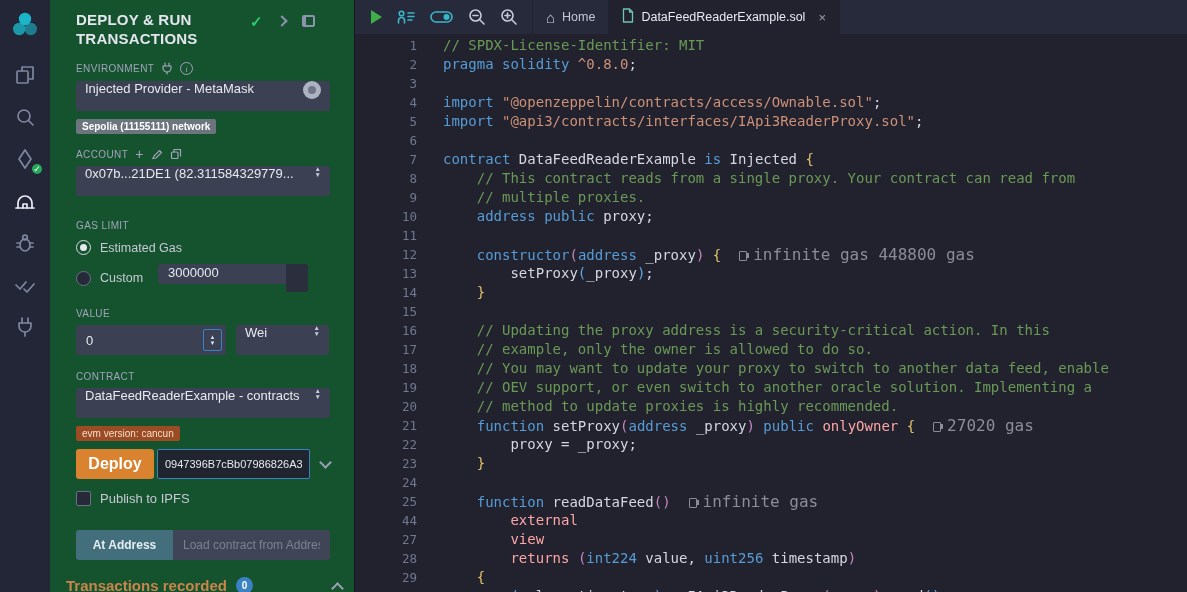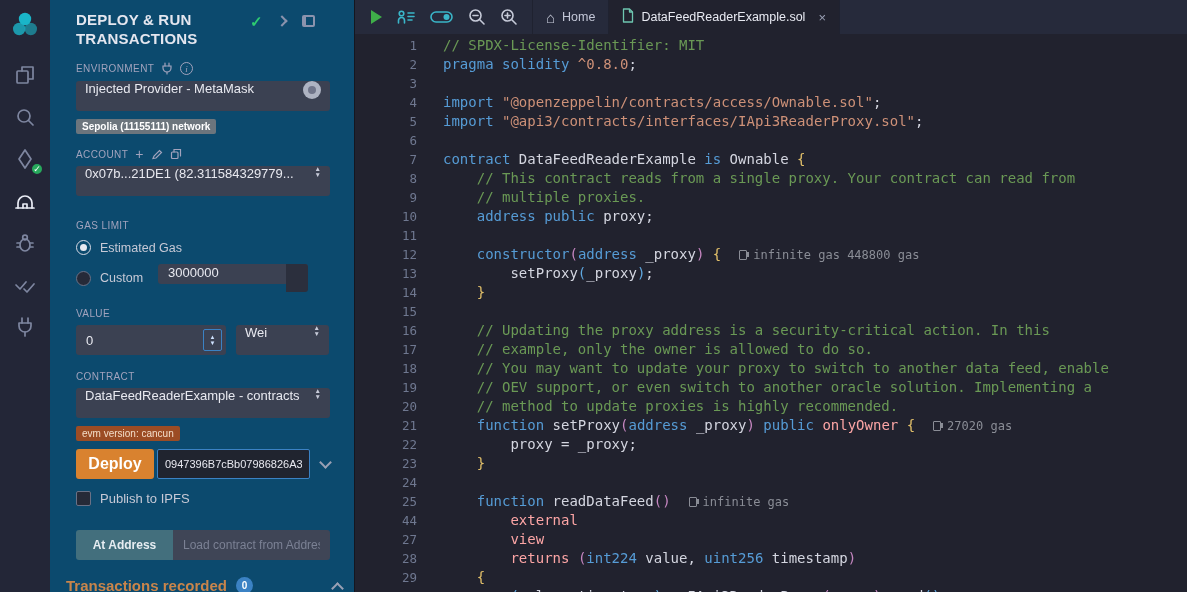--- a/index.html
+++ b/index.html
@@ -9,21 +9,21 @@
 
 
 .iconbar{width:50px;background:#232637;display:flex;flex-direction:column;align-items:center;padding-top:8px;flex:none}
 .logo{width:34px;height:34px;margin-bottom:20px;display:flex;align-items:center;justify-content:center;cursor:pointer}
 .ibtn{width:28px;height:26px;margin-bottom:16px;display:flex;align-items:center;justify-content:center;position:relative;cursor:pointer}
 .ibtn svg{stroke:#7e86a0;fill:none;stroke-width:1.7;stroke-linecap:round;stroke-linejoin:round}
 .ibtn.active svg{stroke:#e9ecf5}
 .okbadge{position:absolute;right:-5px;bottom:-4px;width:14px;height:14px;border-radius:50%;background:#27a95c;color:#fff;font-size:9px;line-height:11px;text-align:center;border:2px solid #232637}
 
 
-.panel{width:305px;background:#0c4a6e;border-right:1px solid #15161f;position:relative;padding:10px 24px 0 26px;flex:none;overflow:hidden}
+.panel{width:305px;background:#14532d;border-right:1px solid #15161f;position:relative;padding:10px 24px 0 26px;flex:none;overflow:hidden}
 .ptitle{display:flex;align-items:flex-start}
 .ptitle h1{font-size:15px;font-weight:700;color:#e4e6ef;line-height:1.27;letter-spacing:.2px;width:168px}
 .tick{color:#2ecc71;font-size:15px;font-weight:700;margin:3px 0 0 6px}
 .chev-r{width:8px;height:8px;border-top:2px solid #8b93ad;border-right:2px solid #8b93ad;transform:rotate(45deg);display:inline-block;margin:7px 0 0 15px;cursor:pointer}
 .pinbox{width:13px;height:12px;border:2px solid #8b93ad;border-left-width:4px;display:inline-block;margin:5px 0 0 16px;border-radius:2px;cursor:pointer}
 .flabel{display:flex;align-items:center;gap:7px;font-size:10px;color:#a2a3bd;letter-spacing:.4px;margin-top:14px}
 .flabel svg{stroke:#a2a3bd;fill:none;stroke-width:1.2;stroke-linecap:round}
 .info{width:13px;height:13px;border:1px solid #a2a3bd;border-radius:50%;font-size:9px;color:#a2a3bd;display:flex;align-items:center;justify-content:center;font-family:"Liberation Serif",serif;font-style:italic}
 .plus{font-size:14px;color:#a2a3bd;line-height:10px;cursor:pointer}
 .select{height:30px;background:#3b4152;border-radius:3px;margin-top:6px;display:flex;padding:0 9px;color:#e8e9f0;font-size:13px;cursor:pointer}
@@ -74,21 +74,21 @@
 .tab.active{background:#21222e;color:#e8eaf2}
 .house{font-size:15px;color:#c6cad8}
 .fico svg{stroke:#6ec6b0;fill:none;stroke-width:1.3;stroke-linejoin:round}
 .close{margin-left:6px;color:#9aa0b4;font-size:13px}
 .codewrap{flex:1;overflow:hidden;padding-top:2px}
 .cl{display:flex;height:19px;line-height:19px;white-space:pre;font-family:"DejaVu Sans Mono",monospace;font-size:14px}
 .ln{width:88px;padding-right:26px;text-align:right;color:#6f7890;font-size:12.5px;flex:none;user-select:none}
 .lc{flex:1;min-width:0}
 .tk-d{color:#d4d6e0}.tk-c{color:#6a9955}.tk-k{color:#569cd6}.tk-m{color:#fca5a5}
 .tk-s{color:#ce9178}.tk-o{color:#ce9178}.tk-b1{color:#e2c06a}.tk-b2{color:#c586c0}.tk-b3{color:#5fa8e0}
-.gas{color:#8a8d96;font-size:12px;margin-left:18px}
+.gas{color:#8a8d96;font-size:16px;margin-left:18px}
 .gas-icon{display:inline-block;width:8px;height:10px;border:1px solid #8a8d96;border-radius:1px;margin-right:6px;position:relative;top:1px}
 .gas-icon::after{content:"";position:absolute;right:-3px;top:1px;width:2px;height:5px;background:#8a8d96}
 </style>
 </head>
 <body>
 
 <div class="app">
 
   <nav class="iconbar">
     <div class="logo">
@@ -307,21 +307,21 @@
       </div>
     </div>
     <div class="codewrap">
       <div>
           <div class="cl"><span class="ln">1</span><span class="lc"><span class="tk-c">// SPDX-License-Identifier: MIT</span></span></div>
           <div class="cl"><span class="ln">2</span><span class="lc"><span class="tk-k">pragma solidity </span><span class="tk-o">^0.8.0</span><span class="tk-d">;</span></span></div>
           <div class="cl"><span class="ln">3</span><span class="lc"></span></div>
           <div class="cl"><span class="ln">4</span><span class="lc"><span class="tk-k">import </span><span class="tk-s">"@openzeppelin/contracts/access/Ownable.sol"</span><span class="tk-d">;</span></span></div>
           <div class="cl"><span class="ln">5</span><span class="lc"><span class="tk-k">import </span><span class="tk-s">"@api3/contracts/interfaces/IApi3ReaderProxy.sol"</span><span class="tk-d">;</span></span></div>
           <div class="cl"><span class="ln">6</span><span class="lc"></span></div>
-          <div class="cl"><span class="ln">7</span><span class="lc"><span class="tk-k">contract </span><span class="tk-d">DataFeedReaderExample </span><span class="tk-k">is </span><span class="tk-d">Ownable </span><span class="tk-b1">{</span></span></div>
+          <div class="cl"><span class="ln">7</span><span class="lc"><span class="tk-k">contract </span><span class="tk-d">DataFeedReaderExample </span><span class="tk-k">is </span><span class="tk-d">Injected </span><span class="tk-b1">{</span></span></div>
           <div class="cl"><span class="ln">8</span><span class="lc"><span class="tk-c">    // This contract reads from a single proxy. Your contract can read from</span></span></div>
           <div class="cl"><span class="ln">9</span><span class="lc"><span class="tk-c">    // multiple proxies.</span></span></div>
           <div class="cl"><span class="ln">10</span><span class="lc"><span class="tk-d">    </span><span class="tk-k">address public </span><span class="tk-d">proxy;</span></span></div>
           <div class="cl"><span class="ln">11</span><span class="lc"></span></div>
           <div class="cl"><span class="ln">12</span><span class="lc"><span class="tk-d">    </span><span class="tk-k">constructor</span><span class="tk-b2">(</span><span class="tk-k">address</span><span class="tk-d"> _proxy</span><span class="tk-b2">)</span><span class="tk-d"> </span><span class="tk-b1">{</span><span class="gas"><span class="gas-icon"></span>infinite gas 448800 gas</span></span></div>
           <div class="cl"><span class="ln">13</span><span class="lc"><span class="tk-d">        setProxy</span><span class="tk-b3">(</span><span class="tk-d">_proxy</span><span class="tk-b3">)</span><span class="tk-d">;</span></span></div>
           <div class="cl"><span class="ln">14</span><span class="lc"><span class="tk-d">    </span><span class="tk-b1">}</span></span></div>
           <div class="cl"><span class="ln">15</span><span class="lc"></span></div>
           <div class="cl"><span class="ln">16</span><span class="lc"><span class="tk-c">    // Updating the proxy address is a security-critical action. In this</span></span></div>
           <div class="cl"><span class="ln">17</span><span class="lc"><span class="tk-c">    // example, only the owner is allowed to do so.</span></span></div>

